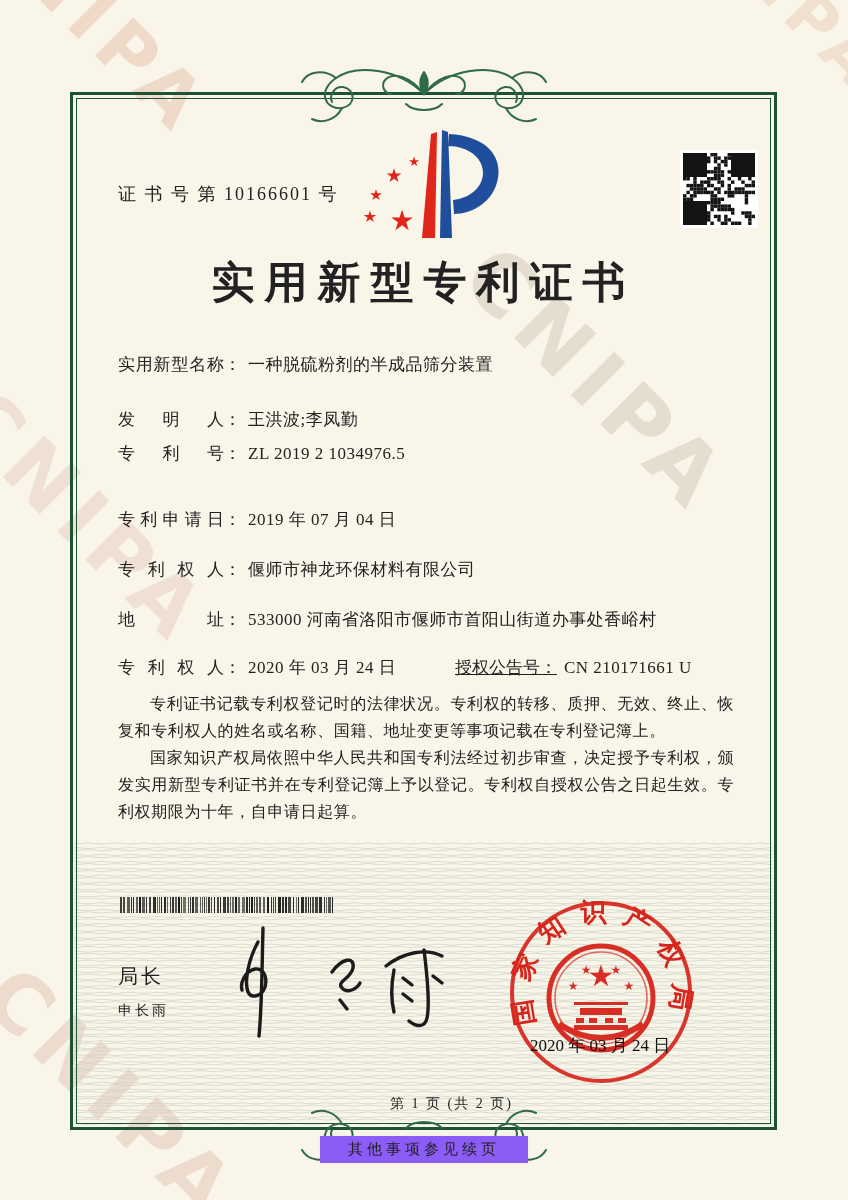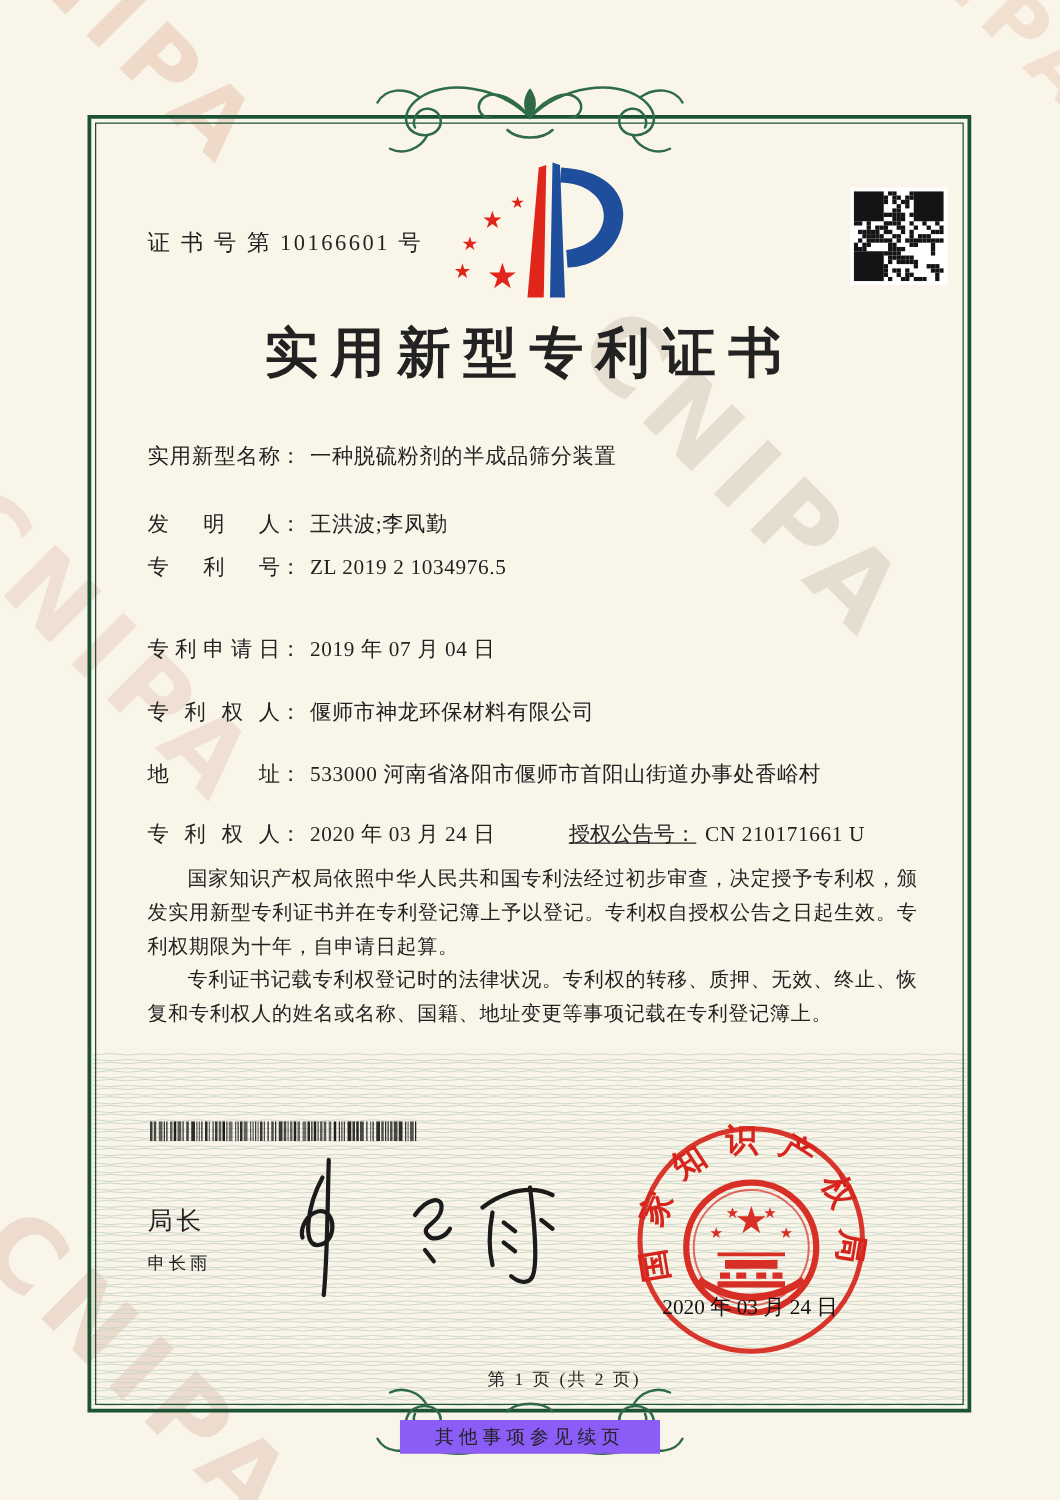--- a/index.html
+++ b/index.html
@@ -393,22 +393,22 @@
     <div class="frow" style="top:608px">
       <span class="flabel">地址</span><span class="fcolon">：</span><span class="fvalue">533000 河南省洛阳市偃师市首阳山街道办事处香峪村</span>
     </div>
     <div class="frow" style="top:656px">
       <span class="flabel">专利权人</span><span class="fcolon">：</span><span class="fvalue">2020 年 03 月 24 日</span>
       <span class="grant-no"><span>授权公告号</span><span>：</span><span class="fvalue">CN 210171661 U</span></span>
     </div>
   </div>
 
   <div class="body-text">
+    <p>专利证书记载专利权登记时的法律状况。专利权的转移、质押、无效、终止、恢复和专利权人的姓名或名称、国籍、地址变更等事项记载在专利登记簿上。</p>
     <p>国家知识产权局依照中华人民共和国专利法经过初步审查，决定授予专利权，颁发实用新型专利证书并在专利登记簿上予以登记。专利权自授权公告之日起生效。专利权期限为十年，自申请日起算。</p>
-    <p>专利证书记载专利权登记时的法律状况。专利权的转移、质押、无效、终止、恢复和专利权人的姓名或名称、国籍、地址变更等事项记载在专利登记簿上。</p>
   </div>
 
   <div class="barcode">
     <svg id="barsvg" width="218" height="16" viewBox="0 0 218 16">
         <rect x="0" y="0" width="2" height="16" opacity="0.83"></rect>
         <rect x="3" y="0" width="2" height="16" opacity="0.78"></rect>
         <rect x="7" y="0" width="3" height="16" opacity="0.69"></rect>
         <rect x="11" y="0" width="1" height="16" opacity="0.88"></rect>
         <rect x="13" y="0" width="1" height="16" opacity="0.93"></rect>
         <rect x="16" y="0" width="2" height="16" opacity="0.67"></rect>

